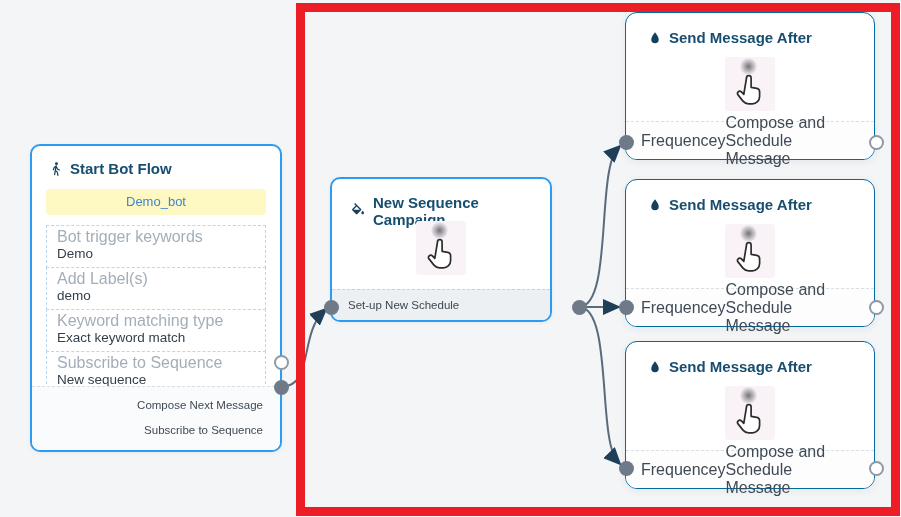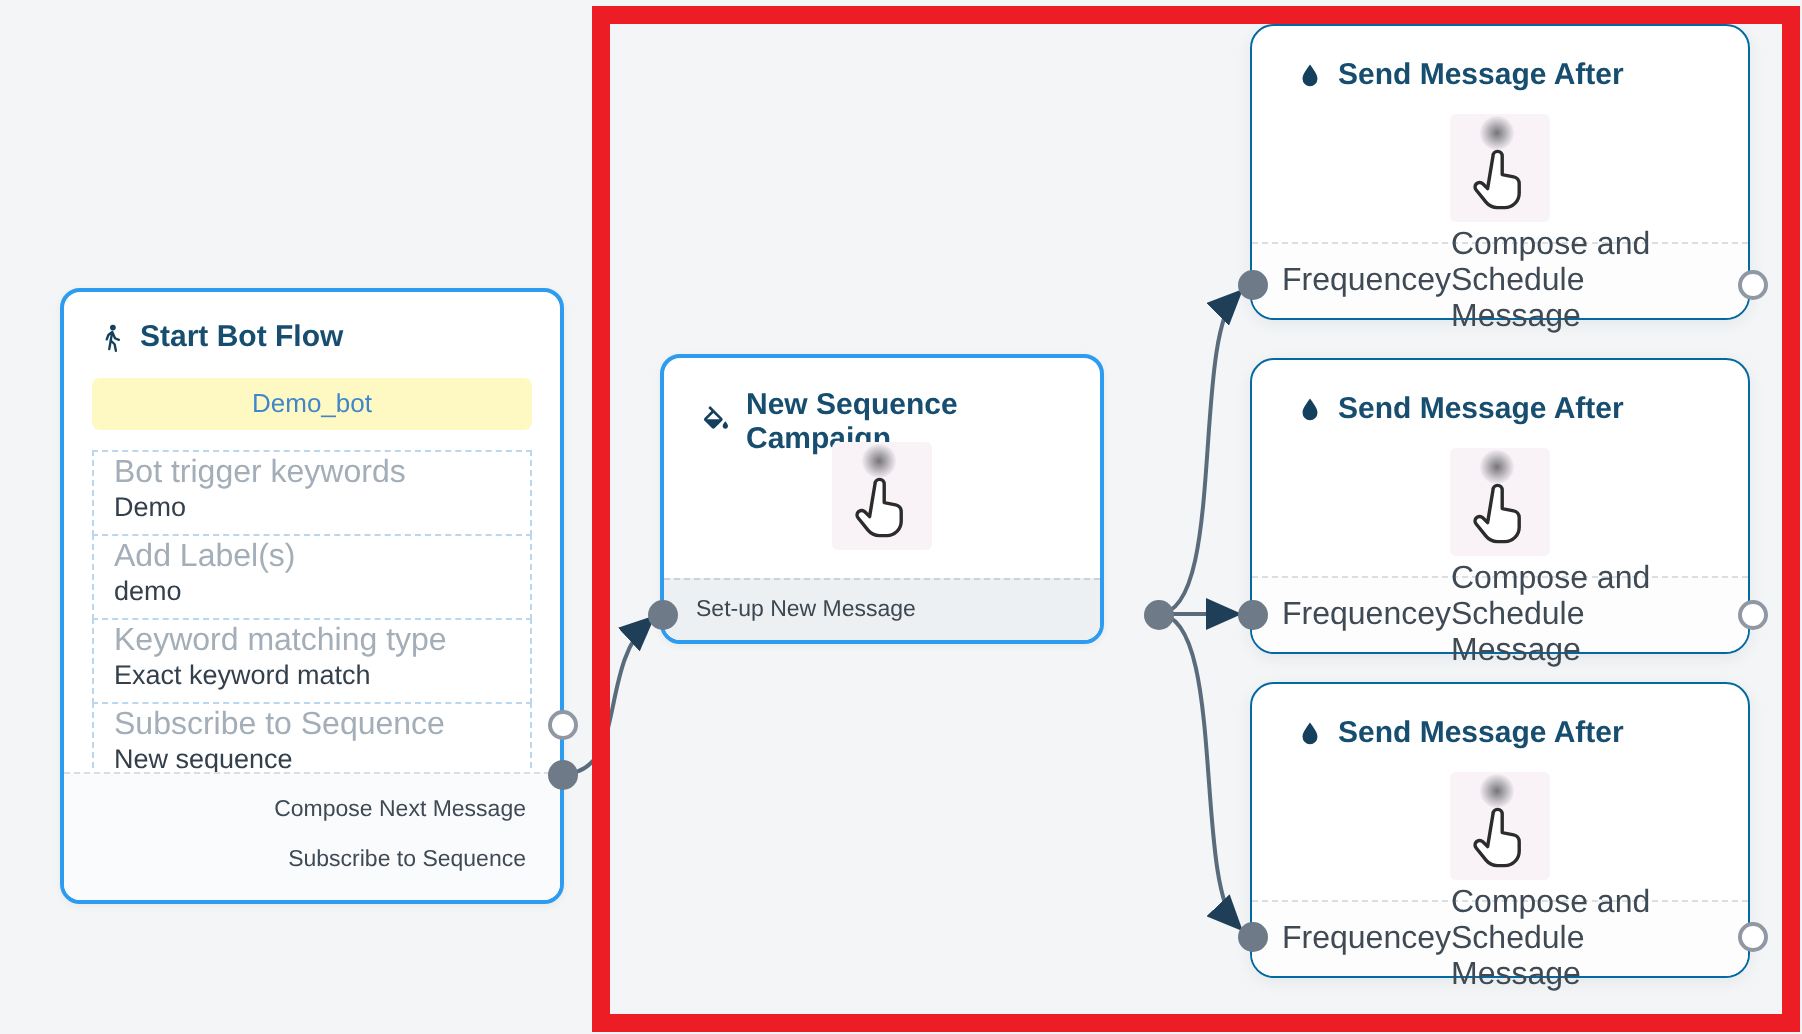--- a/index.html
+++ b/index.html
@@ -112,21 +112,21 @@
       </svg>
       <span>New Sequence Campaign</span>
     </div>
     <div class="hand-box">
       <div class="touch-dot"></div>
       <svg width="32" height="38" viewBox="0 0 32 36">
         <path d="M12.5 4 c0-1.3 1-2.3 2.3-2.3 s2.3 1 2.3 2.3 v9.3 l5.7 1.1 c1.6.3 2.8 1.7 2.8 3.4 v4.8 c0 4-3.2 7.2-7.2 7.2 h-3.7 c-2.2 0-4.3-1-5.7-2.7 l-5-6.2 c-.7-.9-.6-2.2.2-3 .9-.9 2.3-.9 3.2 0 l2.4 2.4 z" fill="#ffffff" stroke="#2c2c2c" stroke-width="1.7" stroke-linejoin="round"></path>
       </svg>
     </div>
     <div class="nsc-footer">
-      <span>Set-up New Message</span>
+      <span>Set-up New Schedule</span>
     </div>
   </div>
 
   <div class="node soft-node send-node send-0">
     <div class="node-title">
       <svg width="14" height="16" viewBox="0 0 24 24">
         <path fill="#14405e" d="M12 2.2 C9.2 6.1 5.6 10.8 5.6 14.4 a6.4 6.4 0 0 0 12.8 0 C18.4 10.8 14.8 6.1 12 2.2 Z"></path>
       </svg>
       <span>Send Message After</span>
     </div>

